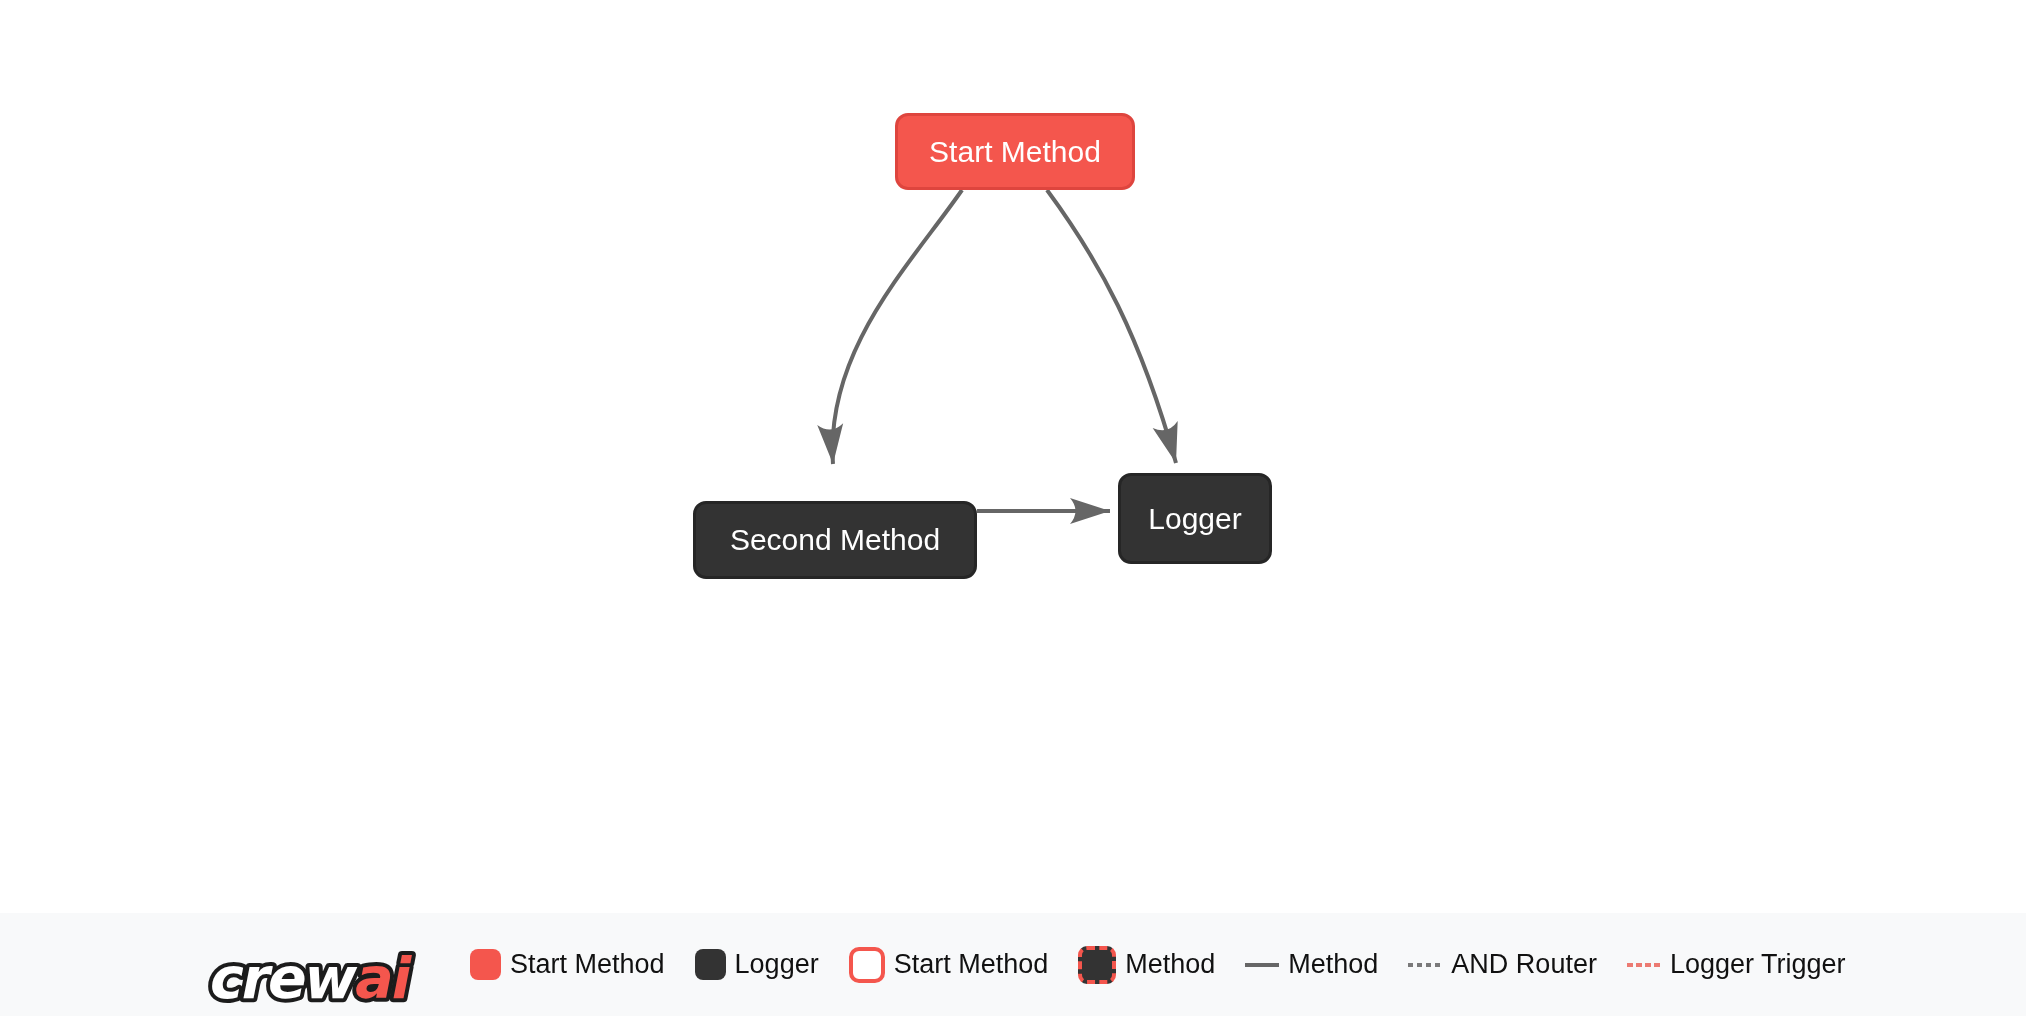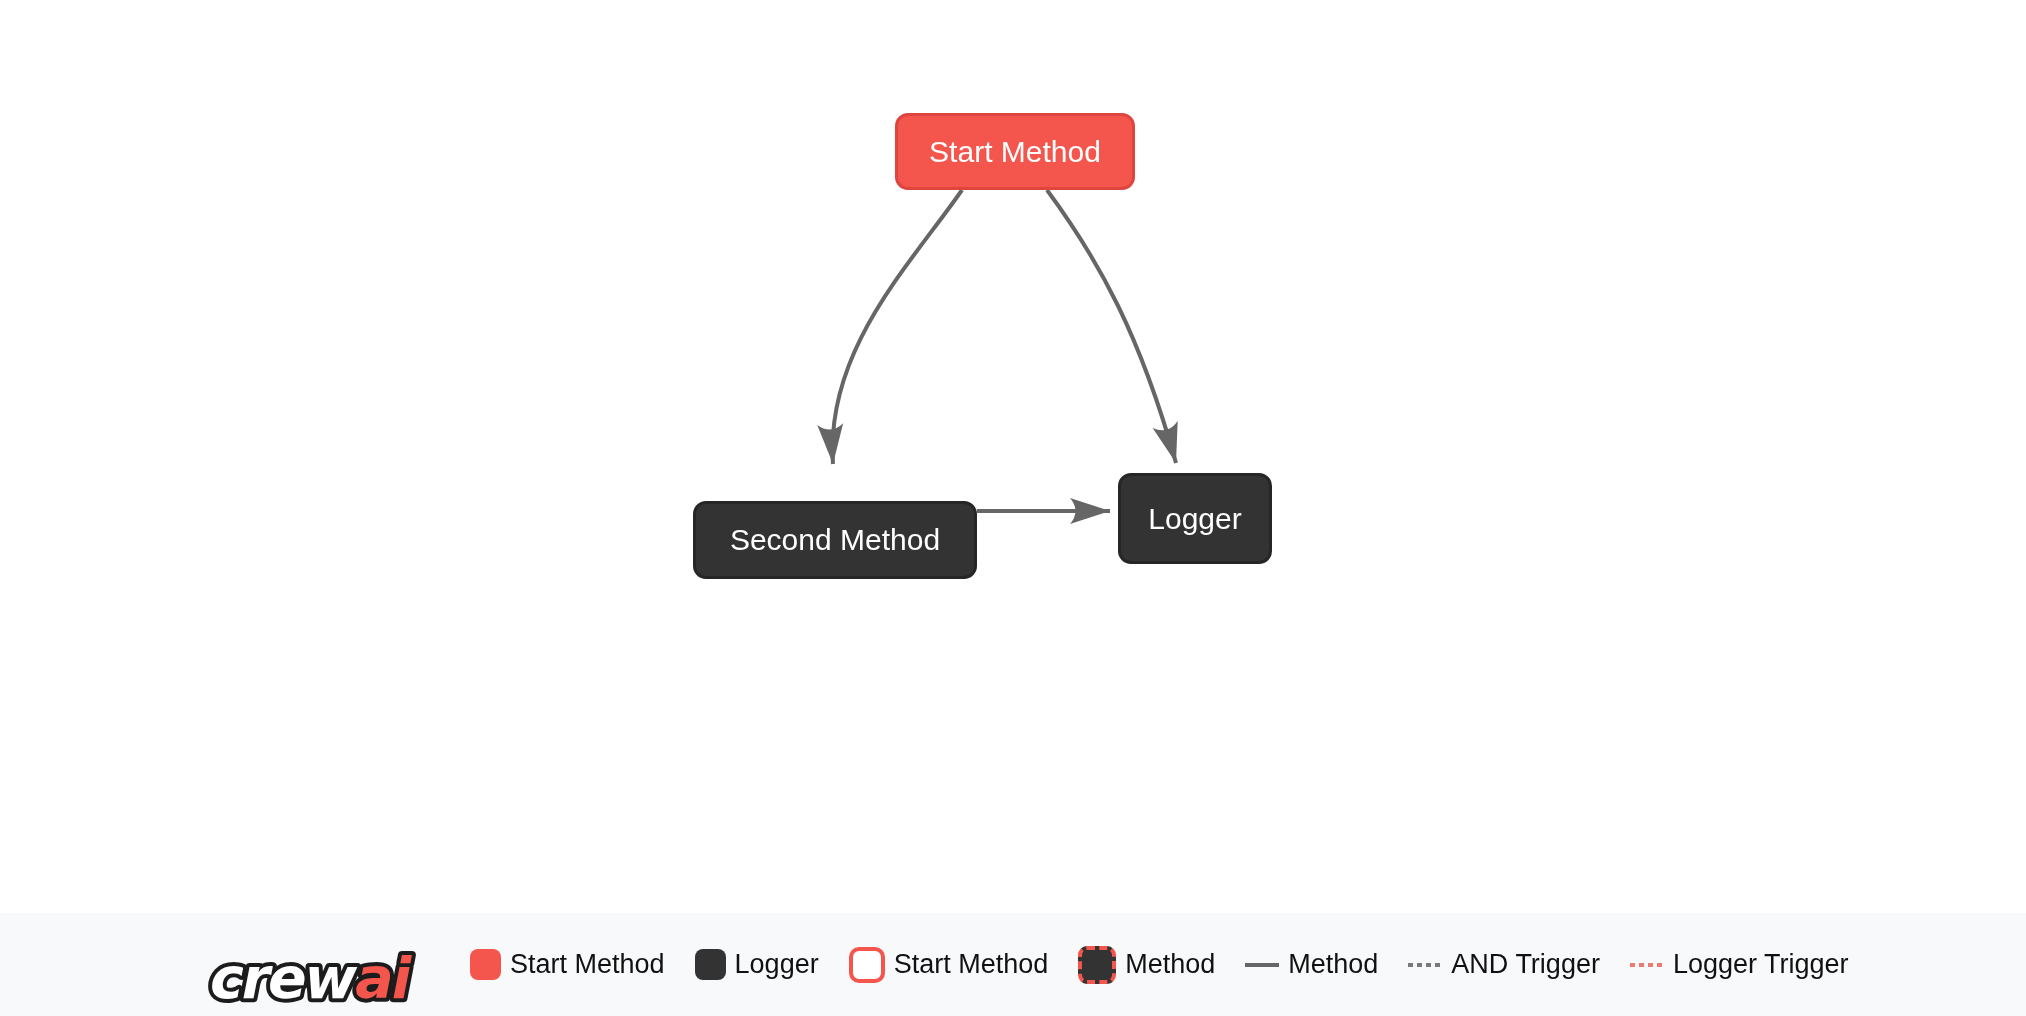--- a/index.html
+++ b/index.html
@@ -164,19 +164,19 @@
   <div class="legend-item">
     <span class="sw sw-router"></span>
     <span>Method</span>
   </div>
   <div class="legend-item">
     <span class="ln ln-solid"></span>
     <span>Method</span>
   </div>
   <div class="legend-item">
     <span class="ln ln-dash-gray"></span>
-    <span>AND Trigger</span>
+    <span>AND Router</span>
   </div>
   <div class="legend-item">
     <span class="ln ln-dash-red"></span>
     <span>Logger Trigger</span>
   </div>
 </div>
 
 </body></html>

